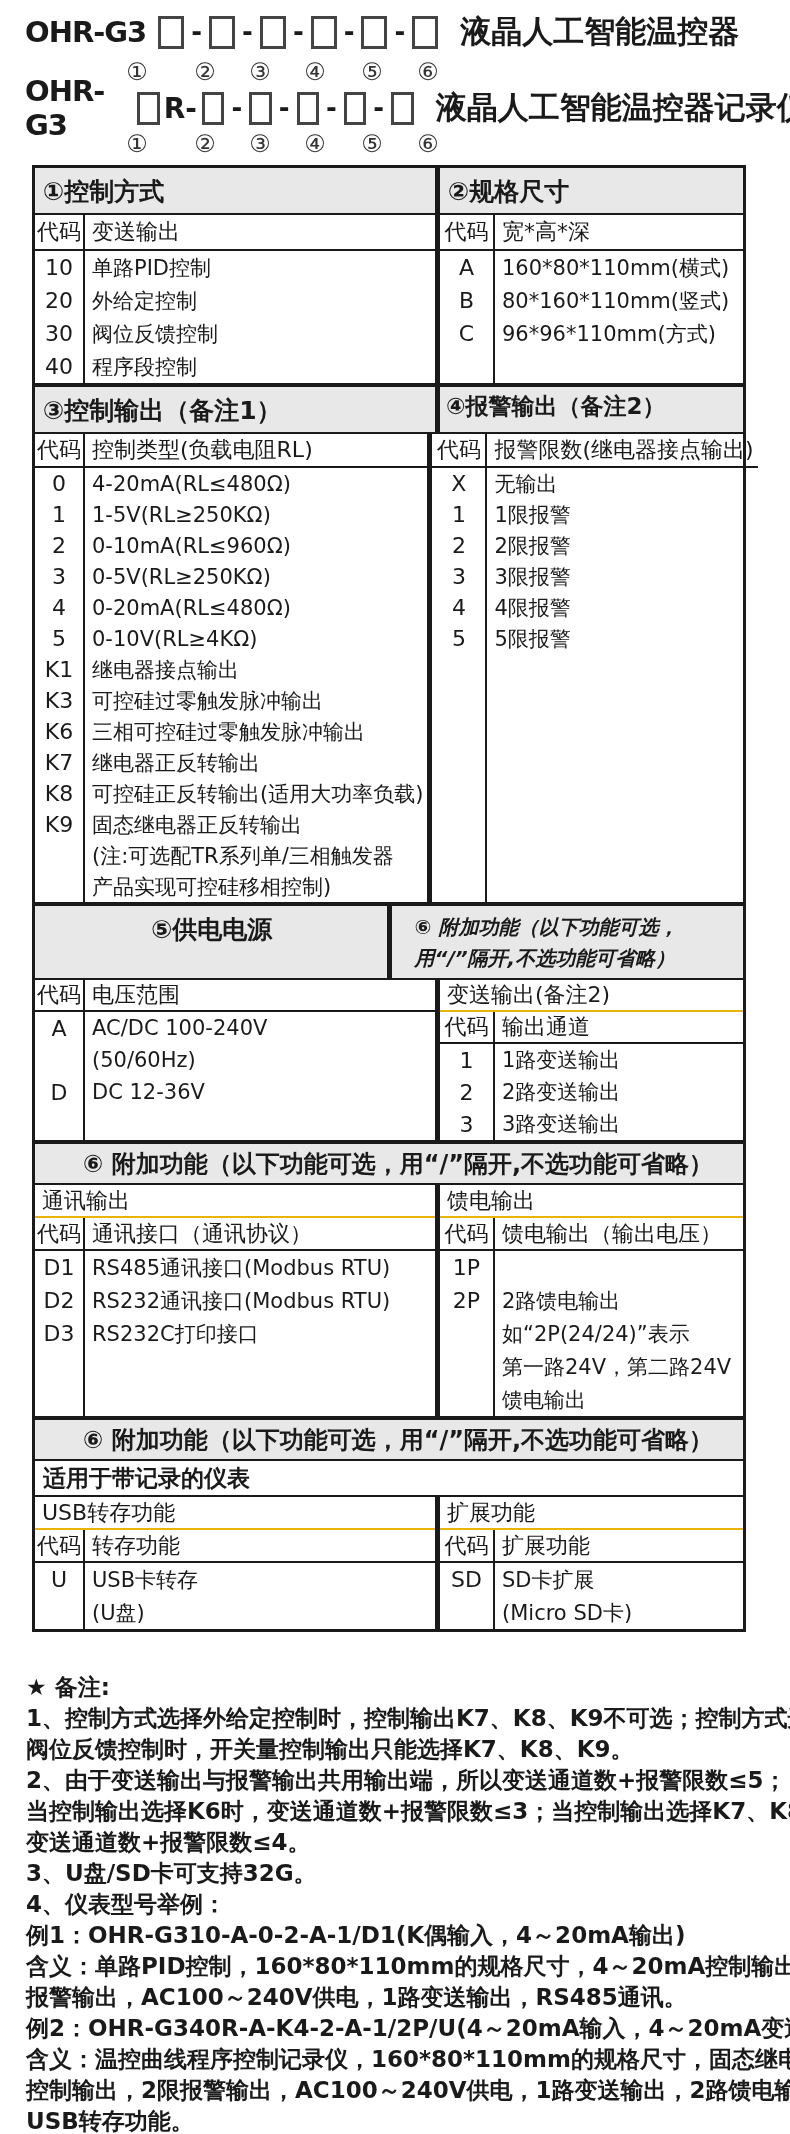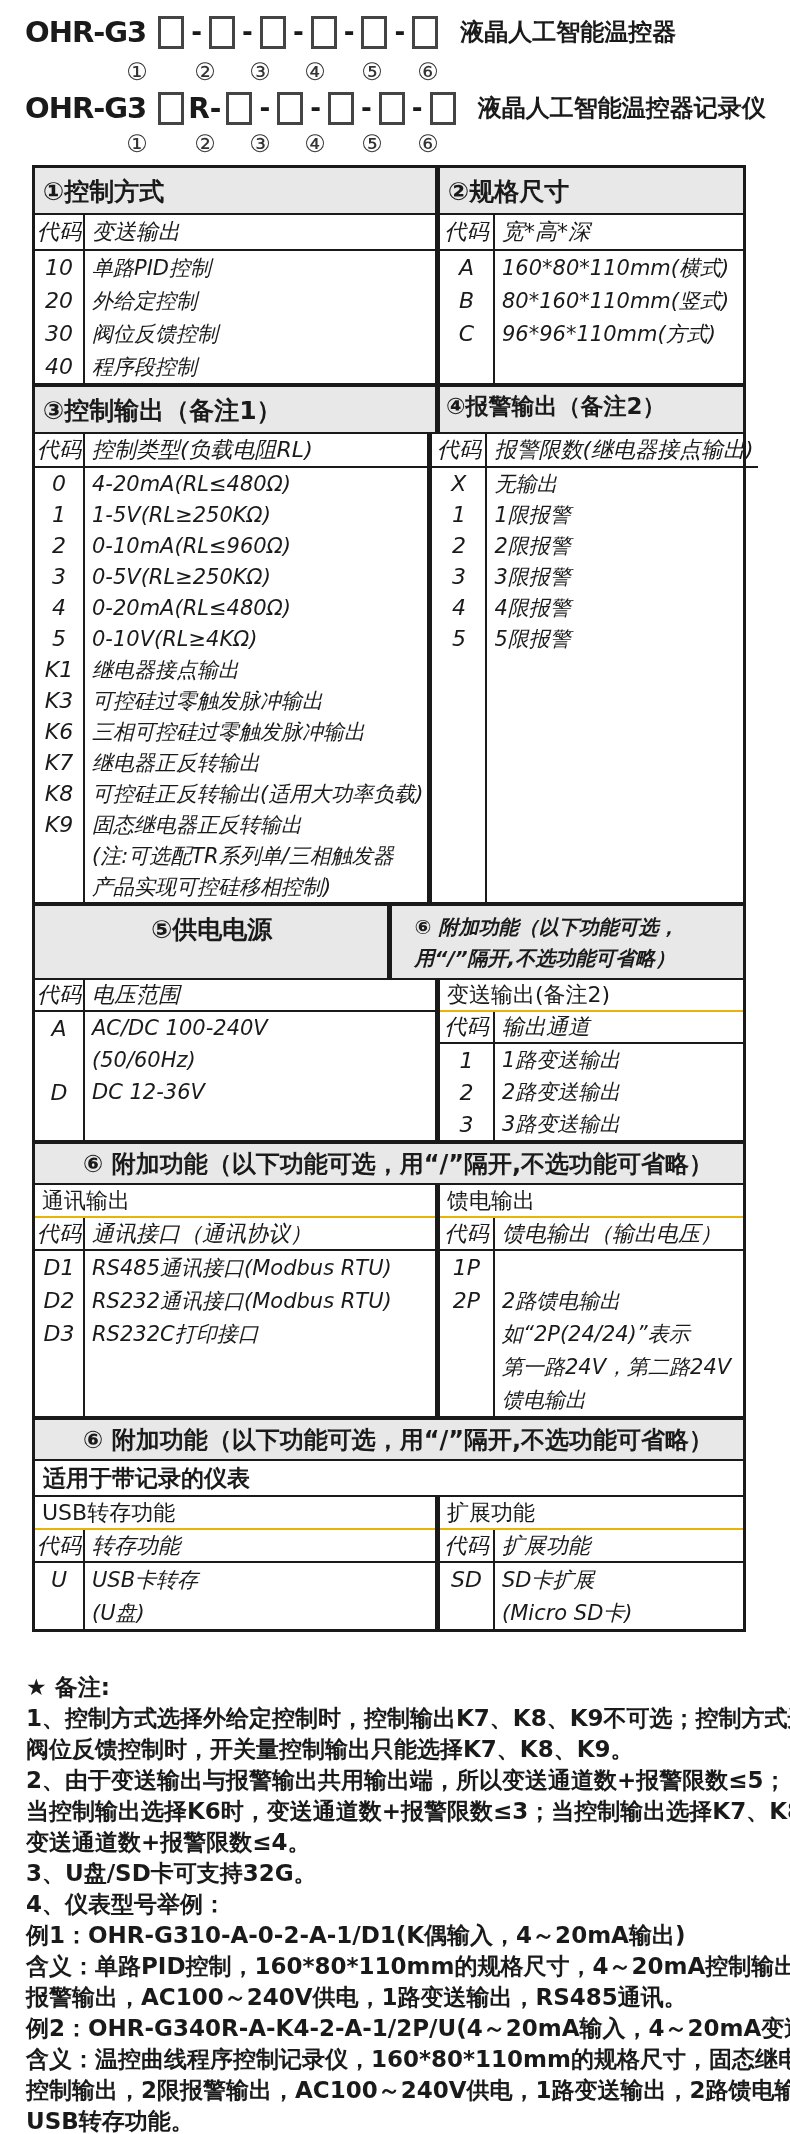--- a/index.html
+++ b/index.html
@@ -9,41 +9,41 @@
     font-family:"DejaVu Sans","Liberation Sans",sans-serif;
     color:#1a1a1a;
   }
   
   .top { position:absolute; left:0; top:0; width:790px; height:165px; }
   .code-line { position:absolute; left:25px; display:flex; align-items:center; height:40px; }
   .code-line .prefix { font-weight:bold; font-size:29px; letter-spacing:-1px; margin-right:8px; }
   .code-box { display:inline-block; width:26px; height:33px; border:3px solid #444; margin:0 4px; background:#fff; }
   .dash { font-weight:bold; font-size:26px; margin:0 3px; }
   .rtext { font-weight:bold; font-size:28px; margin:0 1px 0 0; }
-  .line-label { font-weight:bold; font-size:24px; margin-left:18px; white-space:nowrap; }
+  .line-label { font-weight:bold; font-size:31px; margin-left:18px; white-space:nowrap; }
   .markers { position:absolute; left:0; width:500px; height:26px; }
   .markers span { position:absolute; font-size:24px; color:#333; width:30px; text-align:center; }
   .markers span:nth-child(1){left:122px} .markers span:nth-child(2){left:190px}
   .markers span:nth-child(3){left:245px} .markers span:nth-child(4){left:300px}
   .markers span:nth-child(5){left:357px} .markers span:nth-child(6){left:413px}
   #line1 { top:12px; } #mk1 { top:58px; }
   #line2 { top:88px; } #mk2 { top:130px; }
 
   
   .spec { position:absolute; left:32px; top:165px; width:714px; border:3px solid #1a1a1a; background:#fff; }
   .band { display:flex; width:100%; }
   .bt2 { border-top:2px solid #1a1a1a; }
   .bt4 { border-top:4px solid #1a1a1a; }
   .half-l { width:400px; display:flex; flex-direction:column; }
   .half-r { width:336px; flex:1; border-left:5px solid #1a1a1a; display:flex; flex-direction:column; }
   .sec { background:#e8e8e8; }
   .sec-title { font-weight:bold; font-size:25px; padding:7px 6px 5px 8px; white-space:nowrap; }
   .sec-title.small { font-size:23px; padding:4px 2px 2px 6px; }
   .sec-full { background:#e8e8e8; width:100%; font-weight:bold; font-size:24px; padding:4px 6px 3px 8px; white-space:nowrap;margin-left:40px; }
-  .r { display:flex; align-items:center;font-style:italic; }
+  .r { display:flex; align-items:center; }
   .h33 { height:33px; } .h31 { height:31px; } .h34 { height:34px; } .h36 { height:36px; } .h32 { height:32px; }
   .c1 { flex:0 0 50px; border-right:2px solid #1a1a1a; text-align:center; font-size:22px; height:100%;
         display:flex; align-items:center; justify-content:center; }
   .half-r .c1 { flex:0 0 55px; }
   .c2 { flex:1; padding:0 4px 0 7px; font-size:21px; white-space:nowrap; overflow:hidden; }
   .hdr { border-bottom:2px solid #1a1a1a; }
   .hdr .c1, .hdr .c2 { font-size:22px; }
   .wide { padding:0 4px 0 7px; font-size:22px; border-bottom:2px solid #eab308; display:flex; align-items:center; }
   .fill { flex:1; display:flex; }
   .fill .c1 { height:auto; }

